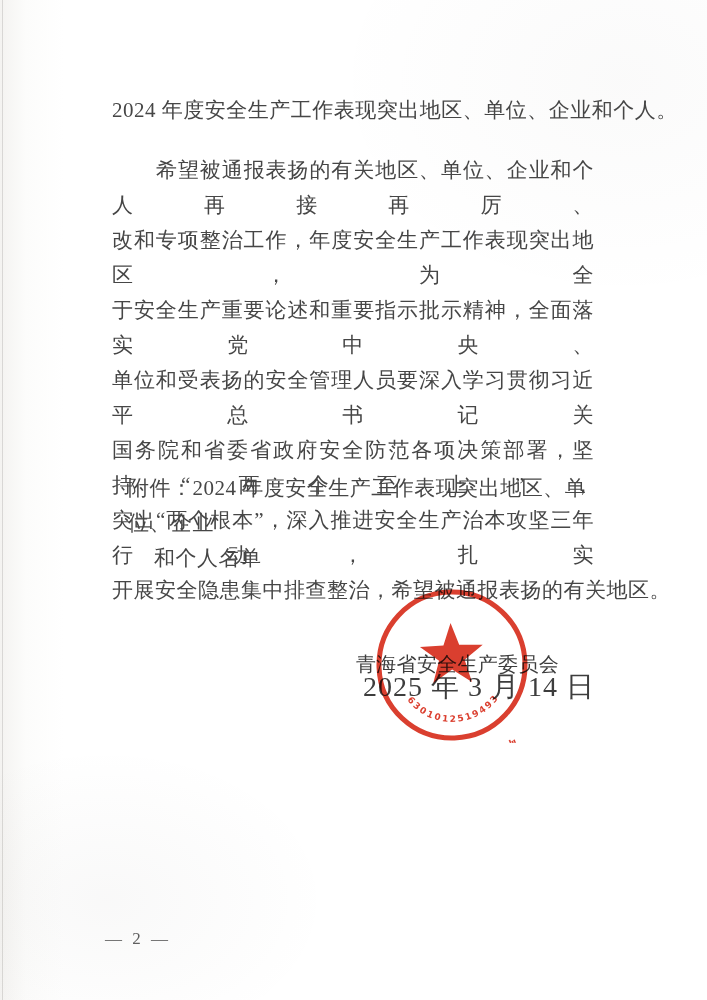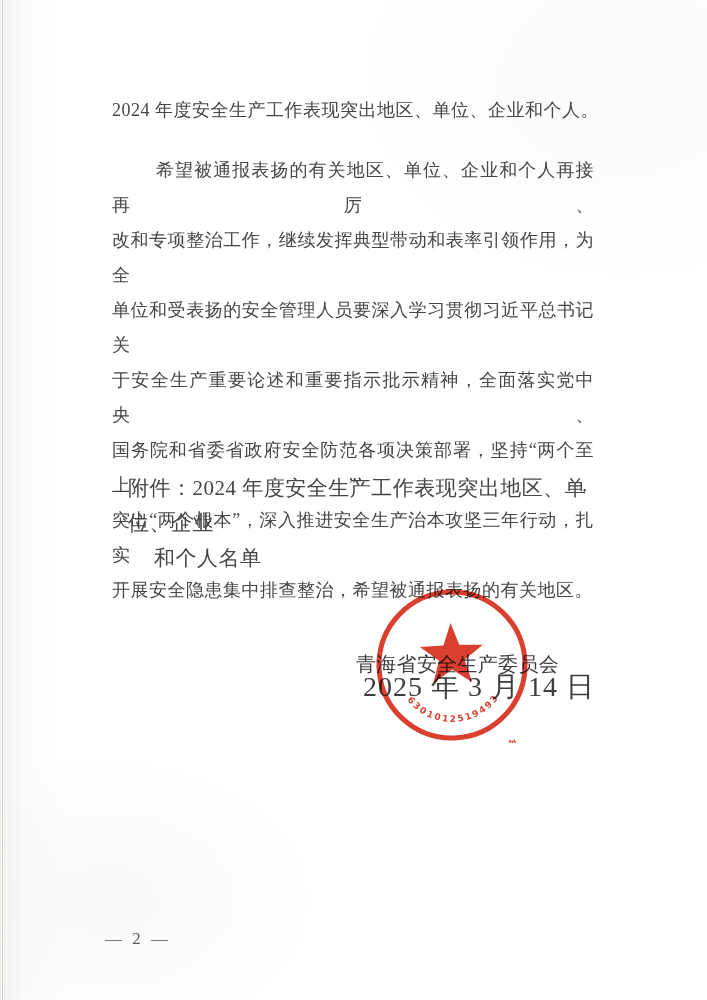--- a/index.html
+++ b/index.html
@@ -14,21 +14,21 @@
       radial-gradient(ellipse 420px 320px at 88% 8%, rgba(60,55,50,0.025), transparent 70%),
       linear-gradient(90deg, #f4f3f1 0px, #fcfcfb 26px, #ffffff 64px),
       #fefefe;
   }
   .edge-line {
     position:absolute; left:2px; top:0; width:1px; height:100%;
     background:rgba(120,115,110,0.22);
   }
   .body-text {
     position:absolute; left:112px; top:93px; width:482px;
-    font-size:18px; line-height:35px; color:#464646;
+    font-size:21px; line-height:35px; color:#464646;
     letter-spacing:0.5px;
   }
   .bline { white-space:nowrap; }
   .bline.j { white-space:normal; text-align:justify; text-align-last:justify; }
   .bline.indent { text-indent:44px;margin-top:25px; }
   .attachment {
     position:absolute; left:128px; top:471px; width:460px;
     font-size:21px; line-height:35px; color:#464646;
     letter-spacing:0.5px;
   }
@@ -64,23 +64,23 @@
 </style>
 </head>
 <body>
 
 <div class="page">
   <div class="edge-line"></div>
 
   <div class="body-text">
     <div class="bline">2024 年度安全生产工作表现突出地区、单位、企业和个人。</div>
     <div class="bline j indent">希望被通报表扬的有关地区、单位、企业和个人再接再厉、</div>
-    <div class="bline j">改和专项整治工作，继续发挥典型带动和表率引领作用，为全</div>
+    <div class="bline j">改和专项整治工作，年度安全生产工作表现突出地区，为全</div>
+    <div class="bline j">于安全生产重要论述和重要指示批示精神，全面落实党中央、</div>
     <div class="bline j">单位和受表扬的安全管理人员要深入学习贯彻习近平总书记关</div>
-    <div class="bline j">于安全生产重要论述和重要指示批示精神，全面落实党中央、</div>
     <div class="bline j">国务院和省委省政府安全防范各项决策部署，坚持“两个至上”，</div>
     <div class="bline j">突出“两个根本”，深入推进安全生产治本攻坚三年行动，扎实</div>
     <div class="bline">开展安全隐患集中排查整治，希望被通报表扬的有关地区。</div>
   </div>
 
   <div class="attachment">
     <div><span>附件：</span><span>2024 年度安全生产工作表现突出地区、单位、企业</span></div>
     <div class="cont">和个人名单</div>
   </div>
 

